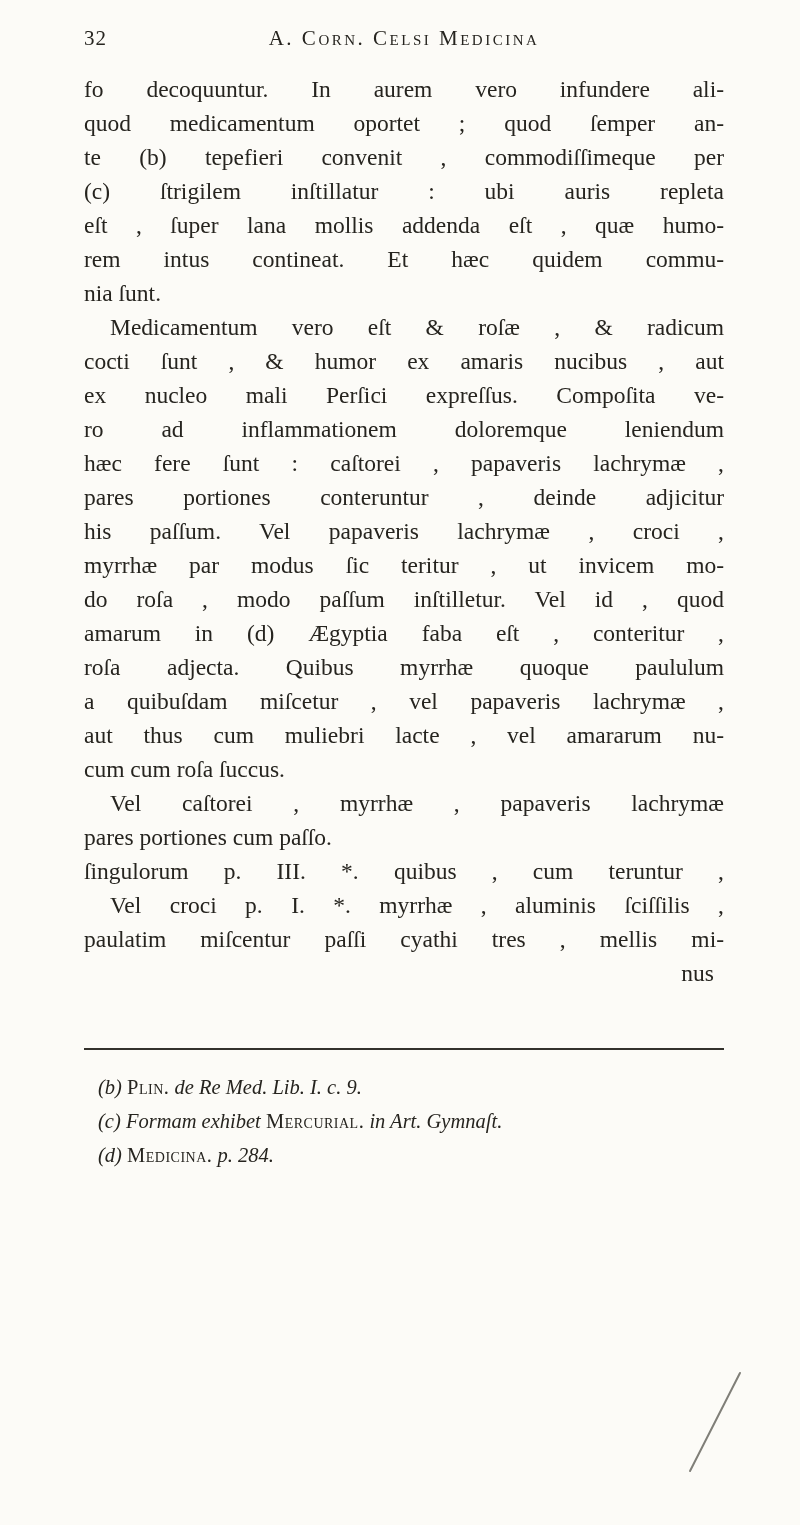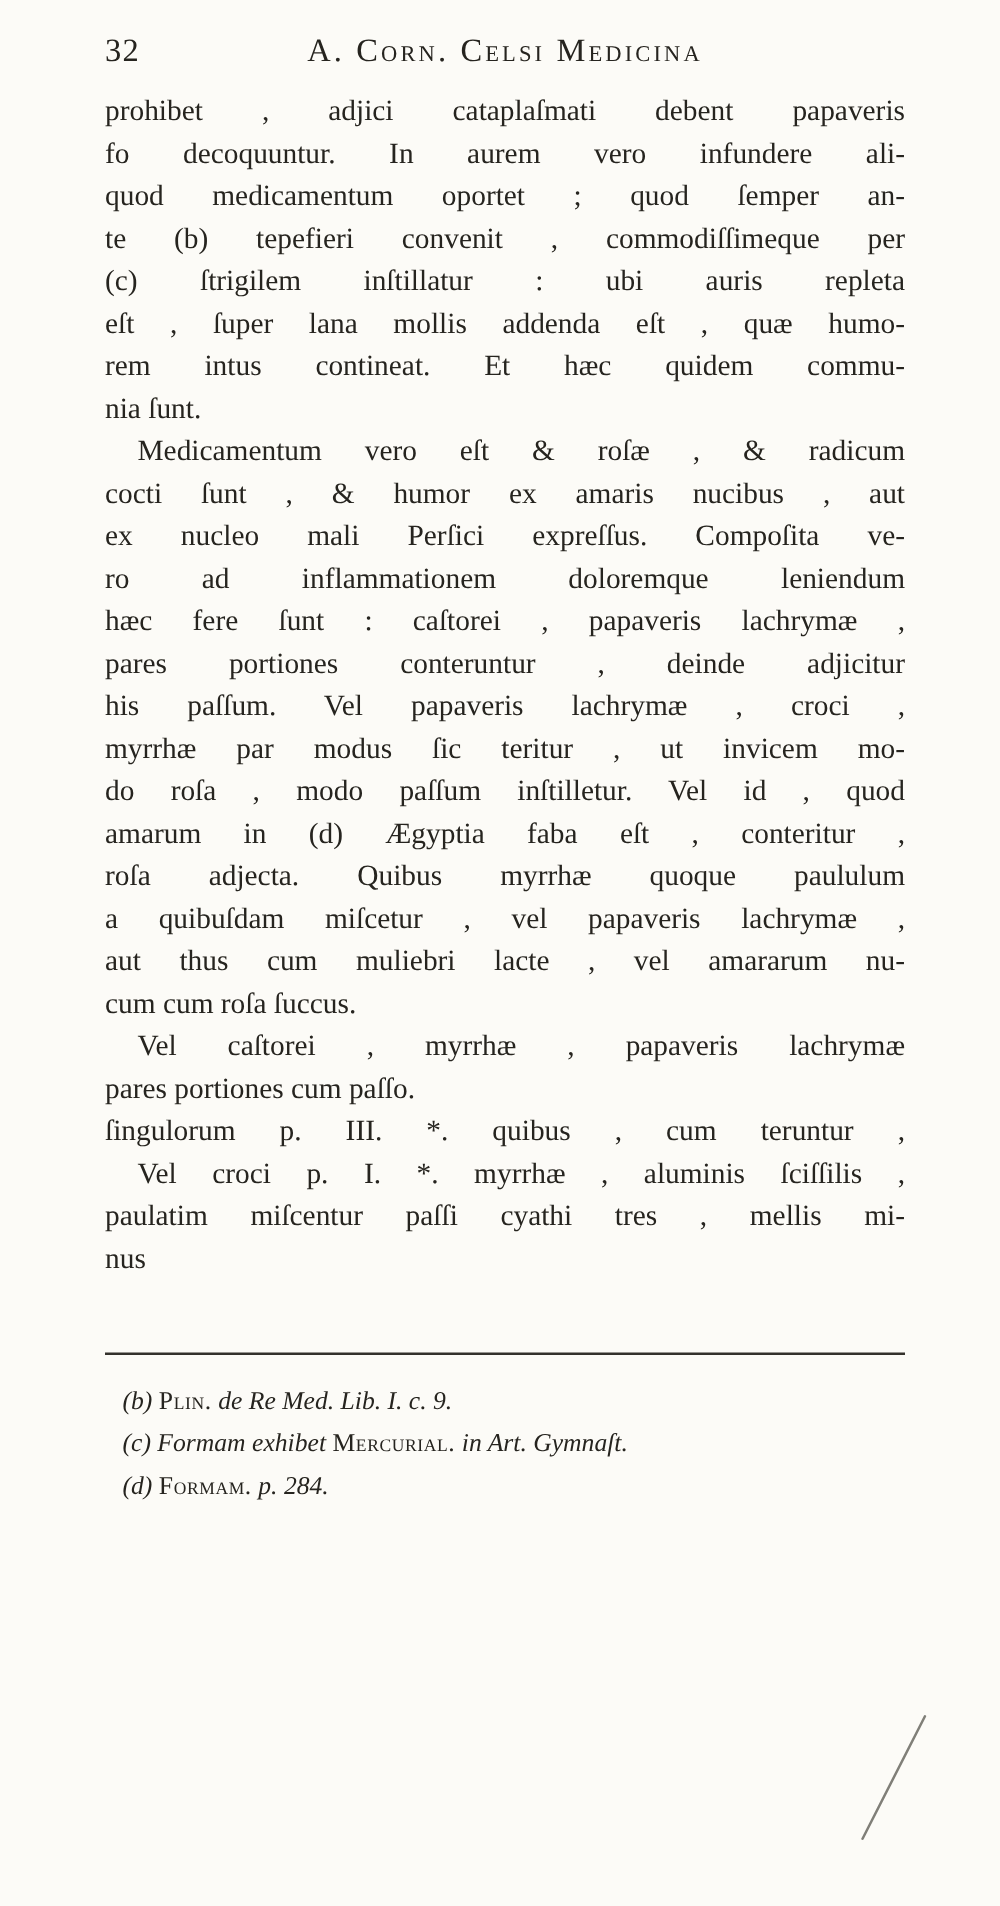--- a/index.html
+++ b/index.html
@@ -14,21 +14,21 @@
   }
   .text-block {
     position: absolute;
     left: 84px;
     top: 24px;
     width: 640px;
   }
   .page-header {
     position: relative;
     height: 34px;
-    font-size: 26px;
+    font-size: 21px;
   }
   .pagenum {
     position: absolute;
     left: 0;
     top: 2px;
     letter-spacing: 1px;
   }
   .running-title {
     text-align: center;
     font-variant: small-caps;
@@ -40,21 +40,21 @@
     font-size: 23.5px;
     line-height: 34px;
   }
   .bodyline {
     text-align: justify;
     text-align-last: justify;
   }
   .endline { text-align-last: left; }
   .indent { text-indent: 26px; }
   .catchword-line {
-    text-align: left;
+    text-align: right;
     line-height: 34px;
     padding-right: 10px;
   }
   .footrule {
     margin-top: 58px;
     width: 100%;
     height: 2px;
     background: #33312c;
   }
   .footnotes {
@@ -88,21 +88,20 @@
   <div class="text-block">
 
     <div class="page-header">
       <span class="pagenum">32</span>
       <div class="running-title">A. Corn. Celsi Medicina</div>
     </div>
 
     <div class="body-text">
 
       <div class="paragraph">
-        <div class="bodyline">prohibet , adjici cataplaſmati debent papaveris</div>
         <div class="bodyline">fo decoquuntur. In aurem vero infundere ali-</div>
         <div class="bodyline">quod medicamentum oportet ; quod ſemper an-</div>
         <div class="bodyline">te (b) tepefieri convenit , commodiſſimeque per</div>
         <div class="bodyline">(c) ſtrigilem inſtillatur : ubi auris repleta</div>
         <div class="bodyline">eſt , ſuper lana mollis addenda eſt , quæ humo-</div>
         <div class="bodyline">rem intus contineat. Et hæc quidem commu-</div>
         <div class="bodyline endline">nia ſunt.</div>
       </div>
 
       <div class="paragraph">
@@ -150,21 +149,21 @@
       </div>
       <div class="fn-line">
         <span class="fn-marker">(c)</span>
         <span class="fn-lead">Formam exhibet</span>
         <span class="fn-name">Mercurial.</span>
         <span class="fn-text">in Art. Gymnaſt.</span>
       </div>
       <div class="fn-line">
         <span class="fn-marker">(d)</span>
         <span class="fn-lead"></span>
-        <span class="fn-name">Formam.</span>
+        <span class="fn-name">Medicina.</span>
         <span class="fn-text">p. 284.</span>
       </div>
     </div>
 
   </div>
 
   <div class="crease"></div>
 </div>
 
 </body></html>

